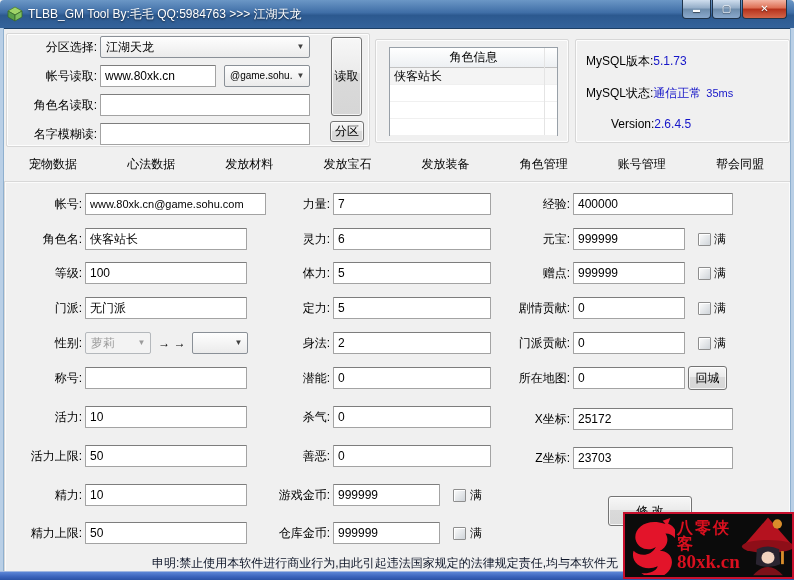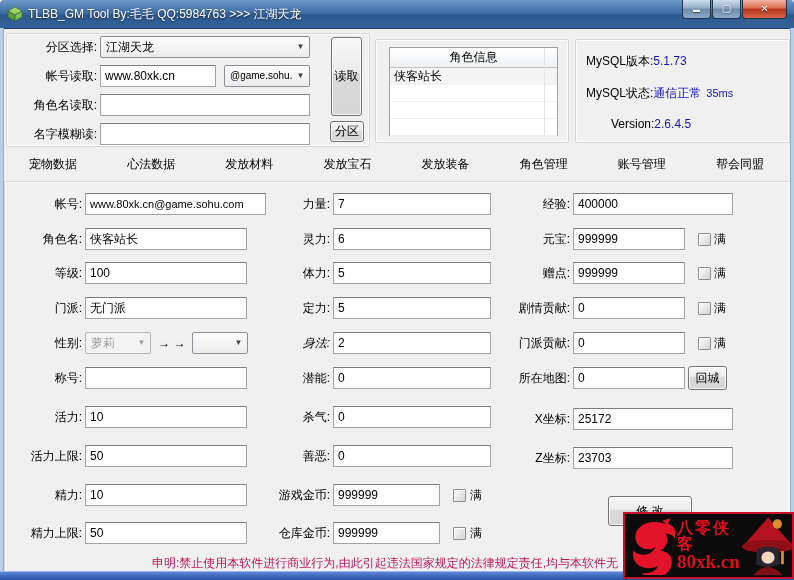--- a/index.html
+++ b/index.html
@@ -57,21 +57,21 @@
   
   .tabbar{position:absolute;left:4px;right:5px;top:149px;height:31px;display:flex;align-items:center;}
   .tabcell{flex:1;display:flex;align-items:center;justify-content:center;}
   .tabplain{padding:4px 2px;}
   .tabactive{border:1px solid #6f6f6f;border-radius:3px;padding:4px 12px;
     background:linear-gradient(#fbfbfb,#e3e3e3);box-shadow:inset 0 0 0 1px #fff,0 0 2px rgba(0,0,0,.25);}
   .panel{position:absolute;left:4px;top:181px;width:785px;height:390px;
     border:1px solid #d8d8d8;box-shadow:inset 0 0 0 1px #fbfbfb;}
   
   .disclaimer{position:absolute;left:10px;right:176px;top:555px;height:16px;line-height:16px;
-    text-align:right;color:#be185d;font-size:12px;white-space:nowrap;overflow:hidden;}
+    text-align:right;color:#0f172a;font-size:12px;white-space:nowrap;overflow:hidden;}
   .logo{position:absolute;left:623px;top:512px;width:171px;height:67px;box-sizing:border-box;
     background:#0b0b0b;border:2px solid #c8102e;z-index:9;display:flex;align-items:center;overflow:hidden;}
   .logo-mid{display:flex;flex-direction:column;line-height:1;margin-left:2px;}
   .logo-title{color:#d8101f;font-weight:bold;font-size:16px;letter-spacing:2px;}
   .logo-domain{color:#d8101f;font-weight:bold;font-size:19px;font-family:"Liberation Serif","DejaVu Serif",serif;}
 </style>
 </head>
 <body>
 
 <div class="win">
@@ -211,21 +211,21 @@
 
   <span class="lbl" style="left:250px;top:228px;width:80px;">灵力:</span>
   <input class="tb" style="left: 333px; top: 228px; width: 158px;" value="6">
 
   <span class="lbl" style="left:250px;top:262px;width:80px;">体力:</span>
   <input class="tb" style="left: 333px; top: 262px; width: 158px;" value="5">
 
   <span class="lbl" style="left:250px;top:297px;width:80px;">定力:</span>
   <input class="tb" style="left: 333px; top: 297px; width: 158px;" value="5">
 
-  <span class="lbl" style="left:250px;top:332px;width:80px;font-style:italic;">身法:</span>
+  <span class="lbl" style="left:250px;top:332px;width:80px;">身法:</span>
   <input class="tb" style="left: 333px; top: 332px; width: 158px;" value="2">
 
   <span class="lbl" style="left:250px;top:367px;width:80px;">潜能:</span>
   <input class="tb" style="left: 333px; top: 367px; width: 158px;" value="0">
 
   <span class="lbl" style="left:250px;top:406px;width:80px;">杀气:</span>
   <input class="tb" style="left: 333px; top: 406px; width: 158px;" value="0">
 
   <span class="lbl" style="left:250px;top:445px;width:80px;">善恶:</span>
   <input class="tb" style="left: 333px; top: 445px; width: 158px;" value="0">

